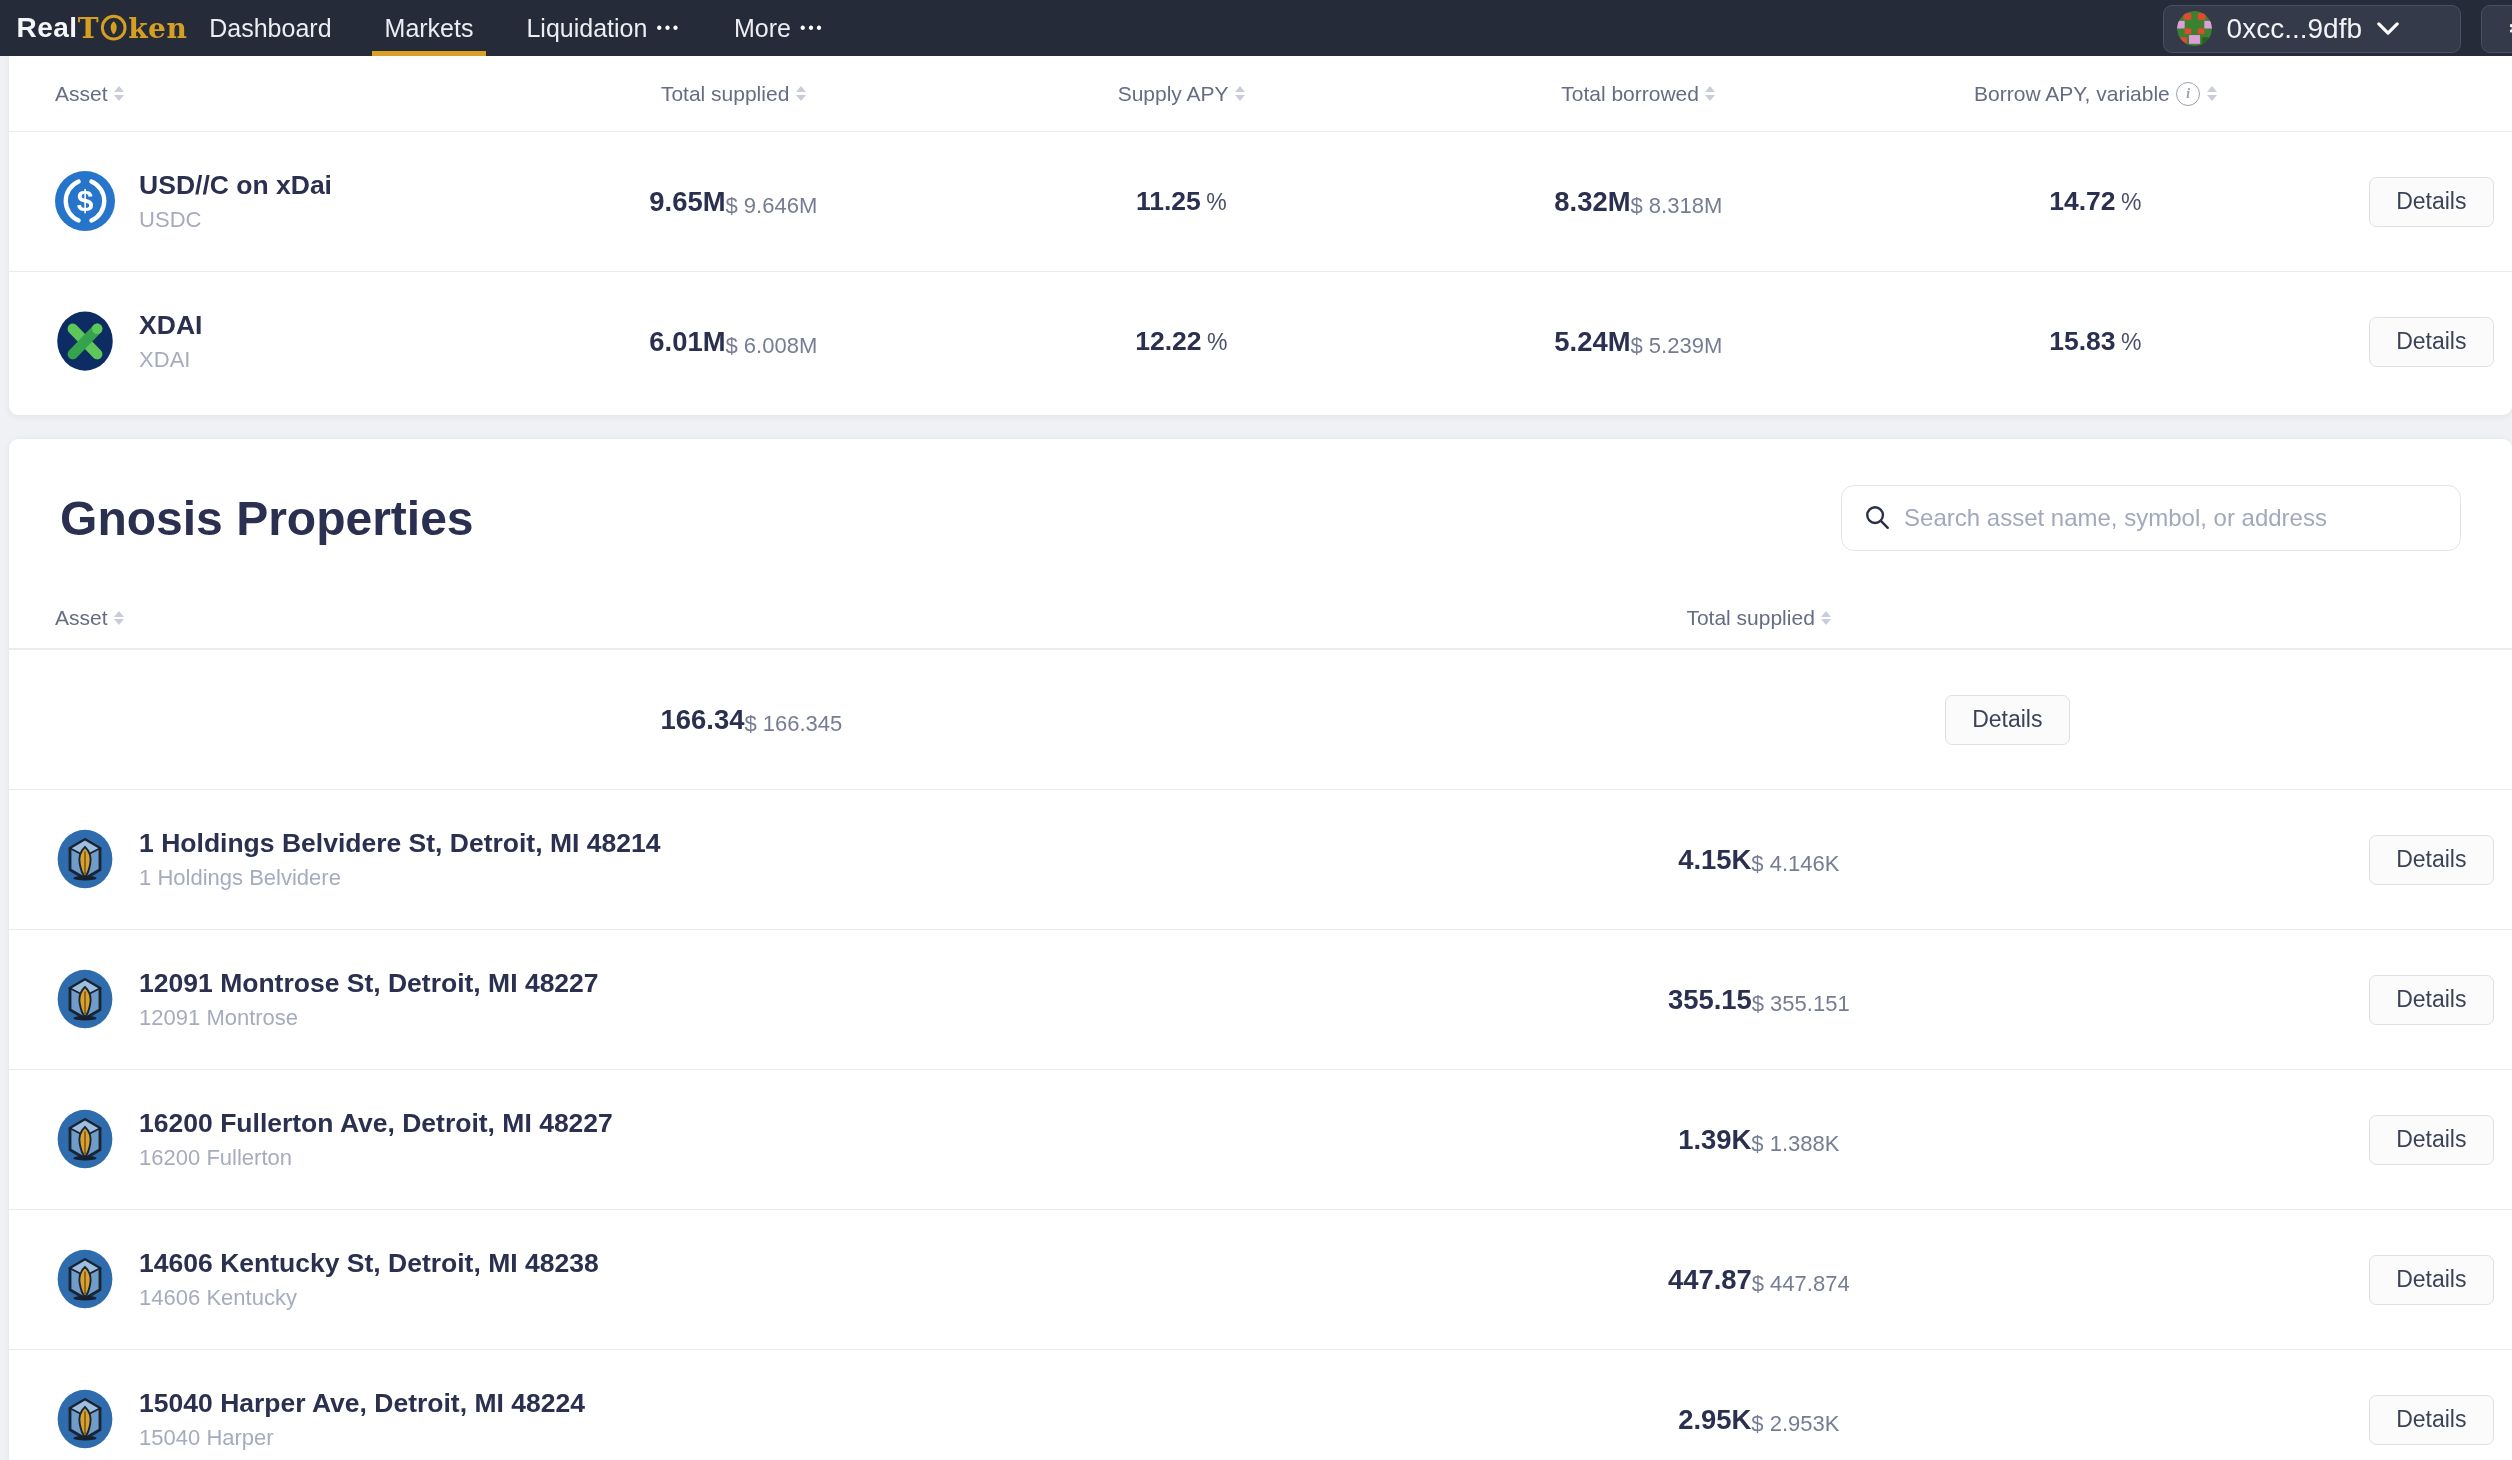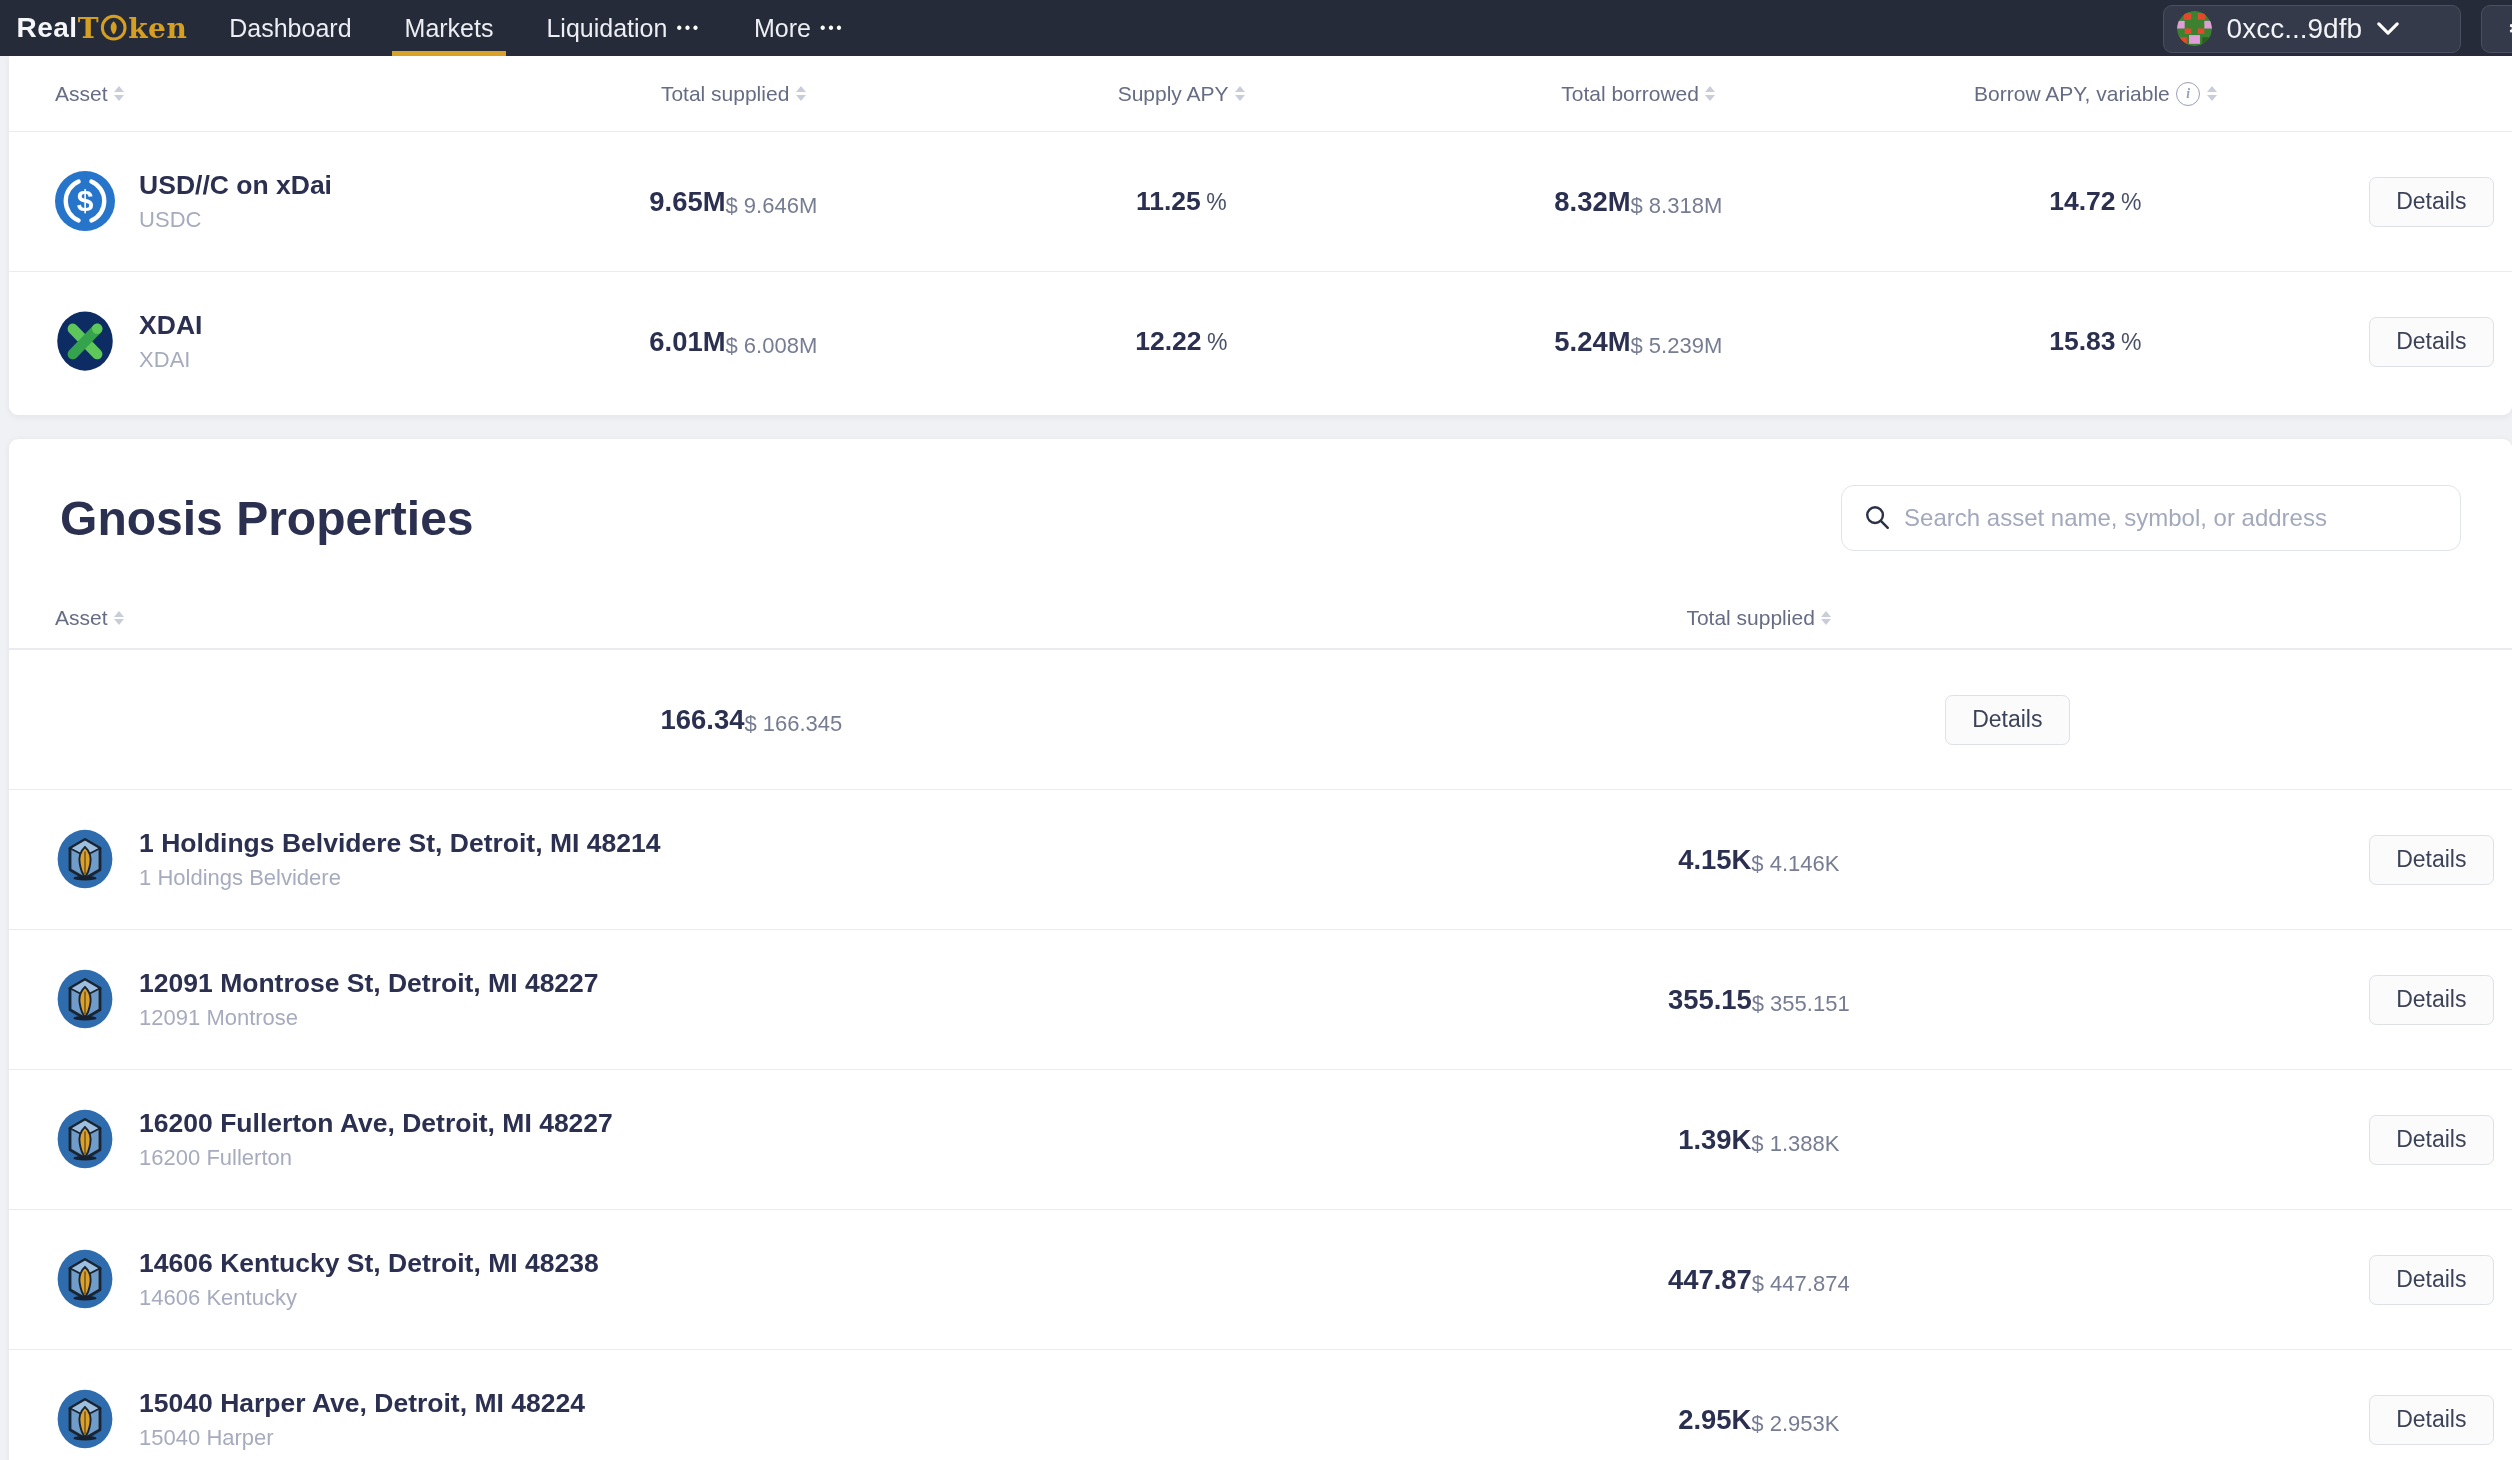--- a/index.html
+++ b/index.html
@@ -11,21 +11,21 @@
   }
   
   .nav{
     position:absolute;top:0;left:0;width:2512px;height:56px;
     background:#262b39;display:flex;align-items:center;z-index:10;
   }
   .logo{margin-left:16.5px;display:flex;align-items:center;font-size:28px;font-weight:bold;letter-spacing:0.5px;white-space:nowrap;}
   .logo .lg-real{color:#f5f6f8;font-family:"Liberation Sans",sans-serif;}
   .logo .lg-t,.logo .lg-ken{color:#d5a021;font-family:"DejaVu Serif", serif;}
   .logo svg{margin:0 0.9px;display:block;}
-  .nav-links{display:flex;align-items:center;gap:53px;margin-left:42px;height:56px;}
+  .nav-links{display:flex;align-items:center;gap:53px;margin-left:22px;height:56px;}
   .nav-link{position:relative;height:56px;display:flex;align-items:center;gap:9.1px;color:#eceef3;font-size:25px;cursor:pointer;}
   .nav-link .dots{font-size:15.6px;letter-spacing:2.7px;color:#ffffff;}
   .nav-link.active::after{
     content:"";position:absolute;left:-13px;right:-13px;bottom:0;height:5.5px;background:#d9a226;
   }
   .wallet-btn{
     position:absolute;top:4.6px;right:51px;height:48px;min-width:298px;box-sizing:border-box;
     background:#343a4a;border:1.4px solid #4a5061;border-radius:9.1px;
     display:flex;align-items:center;gap:14.6px;padding:0 18.3px 0 13px;cursor:pointer;
   }

